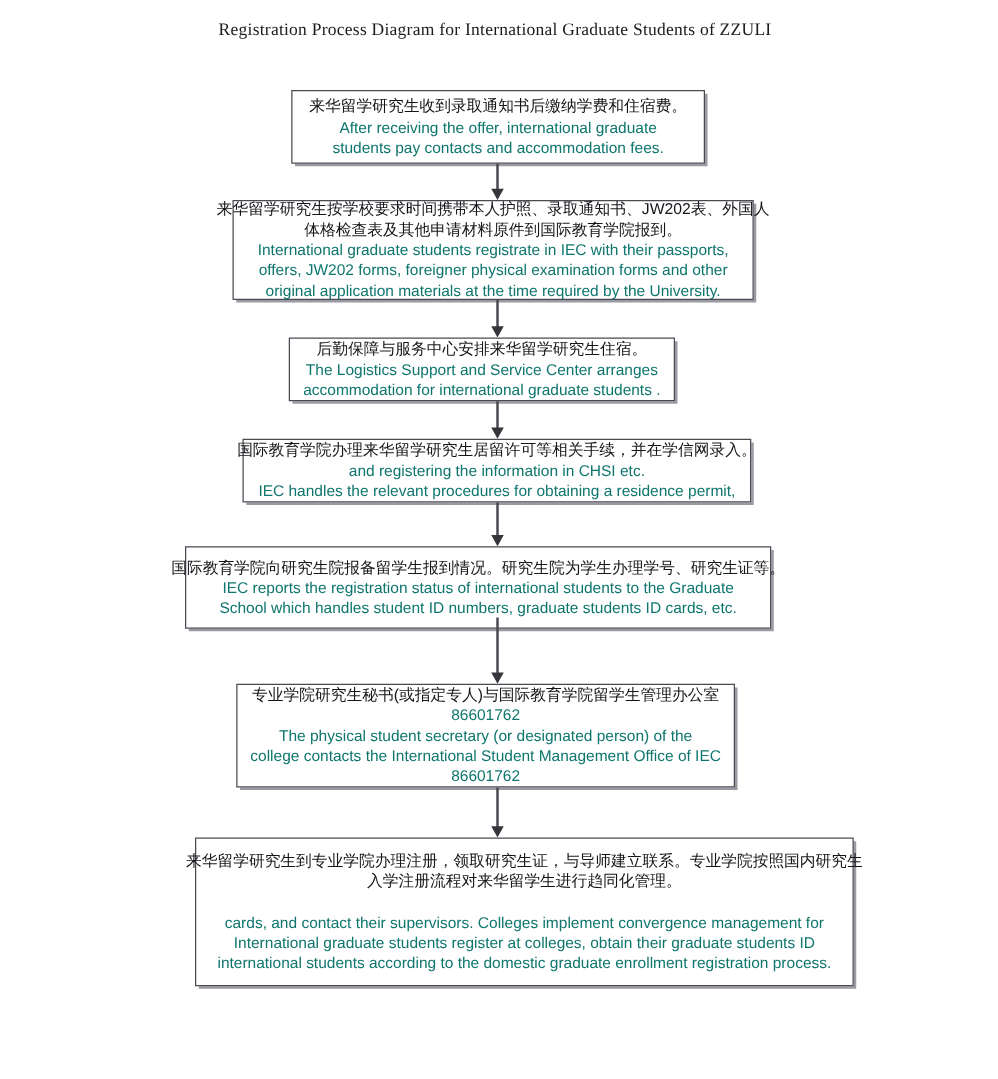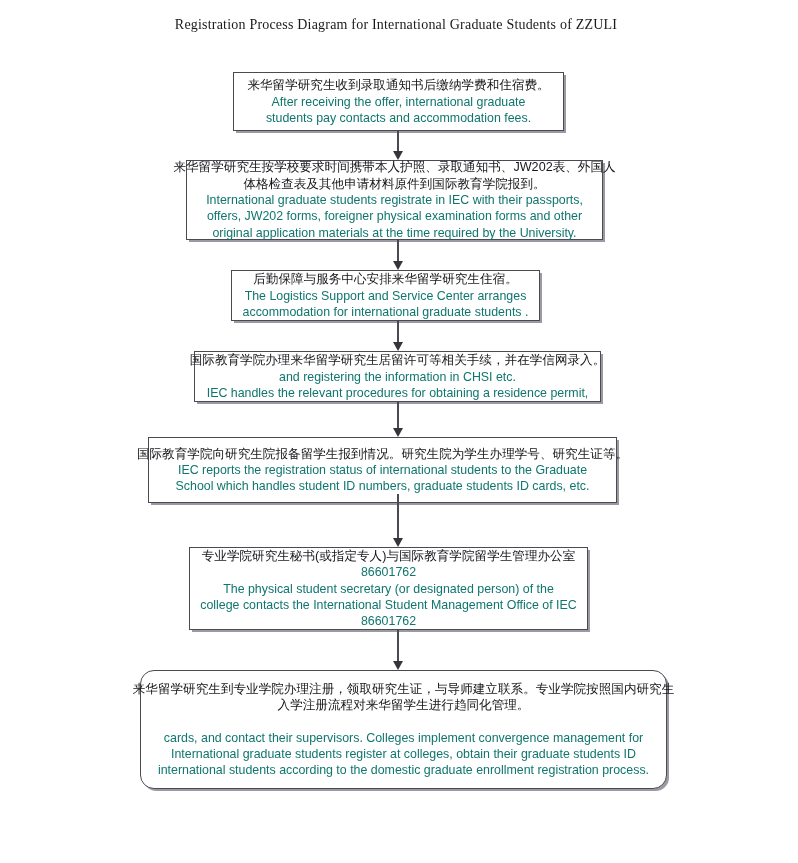--- a/index.html
+++ b/index.html
@@ -153,20 +153,20 @@
   <div class="line-en">The physical student secretary (or designated person) of the</div>
   <div class="line-en">college contacts the International Student Management Office of IEC</div>
   <div class="line-en">86601762</div>
 </div>
 
 <div class="connector" style="left:391px; top:630px; height:40px;">
   <div class="stem"></div>
   <div class="head"></div>
 </div>
 
-<div class="flow-box" style="left:140px; top:670px; width:527px; height:119px;border-radius:14px;">
+<div class="flow-box" style="left:156px; top:670px; width:527px; height:119px;">
   <div class="line-cn">来华留学研究生到专业学院办理注册，领取研究生证，与导师建立联系。专业学院按照国内研究生</div>
   <div class="line-cn">入学注册流程对来华留学生进行趋同化管理。</div>
   <div class="spacer-line"></div>
   <div class="line-en">cards, and  contact  their supervisors. Colleges implement convergence management for</div>
   <div class="line-en">International graduate students register at colleges, obtain their graduate students ID</div>
   <div class="line-en">international students according to the domestic graduate enrollment registration process.</div>
 </div>
 
 </body></html>

